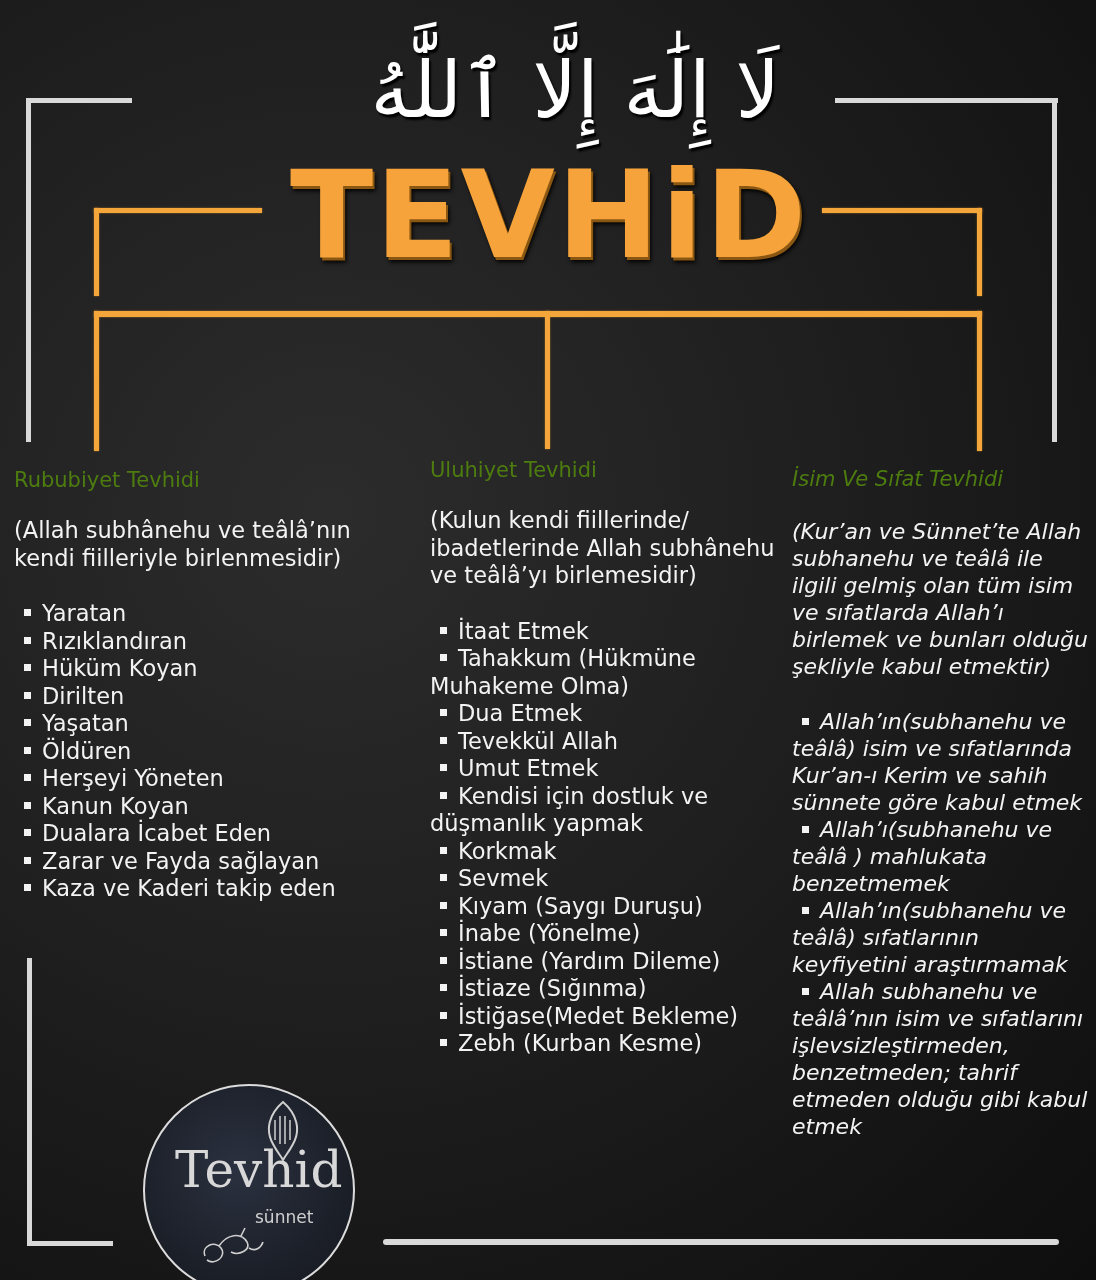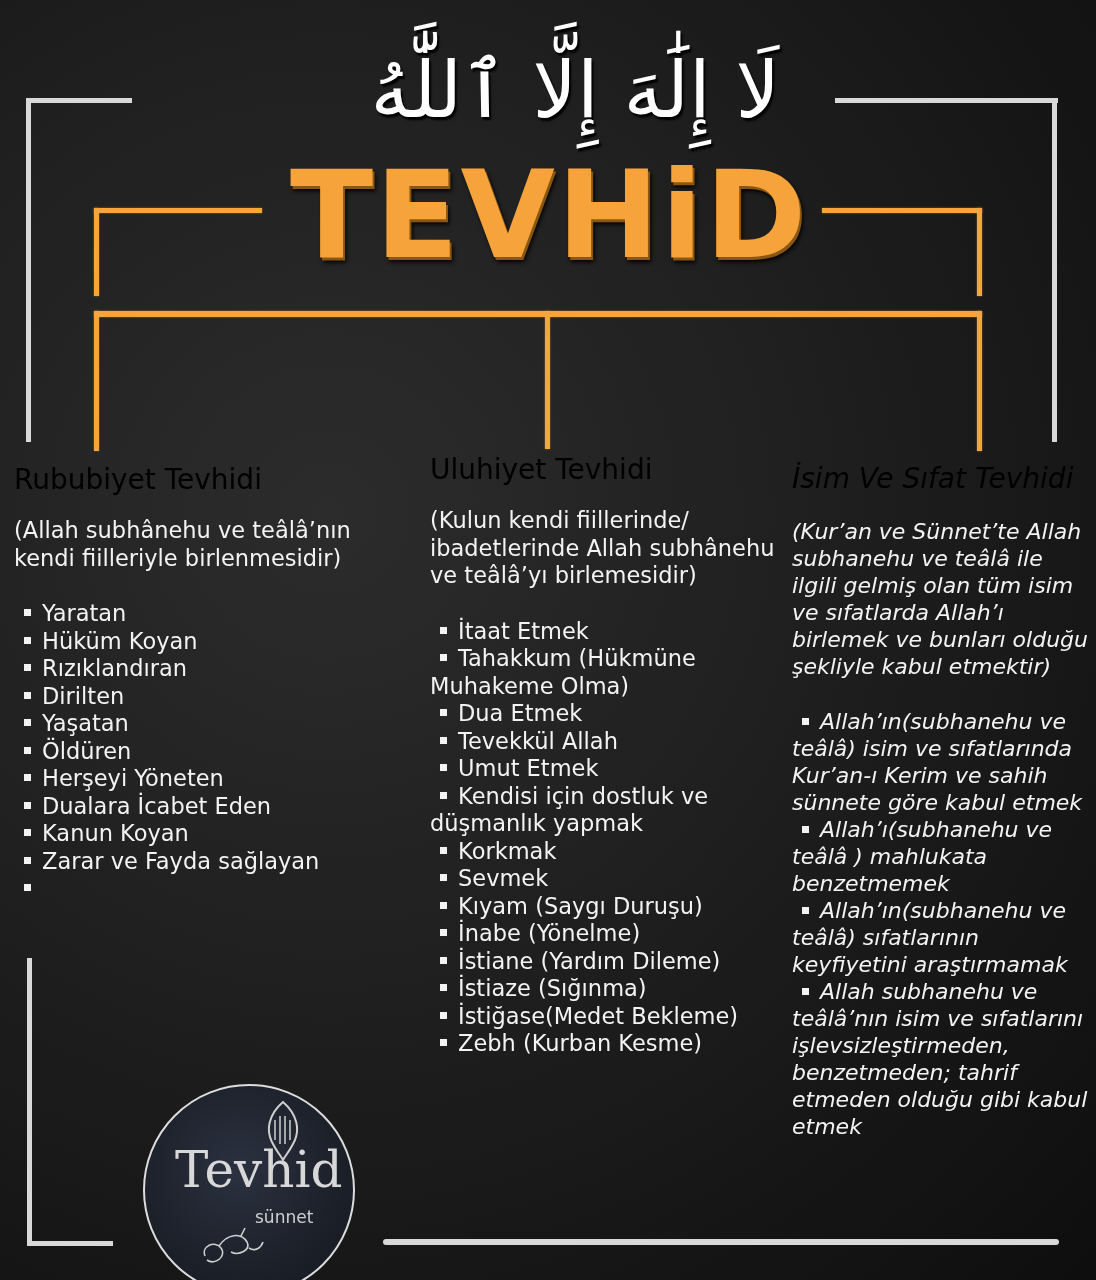--- a/index.html
+++ b/index.html
@@ -20,21 +20,21 @@
     text-shadow: 2px 3px 2px #000;
   }
   .title {
     position:absolute; left:290px; top:150px; width:500px; height:130px;
     text-align:center; font-family:"DejaVu Sans", sans-serif; font-weight:bold;
     font-size:122px; line-height:130px; color:#f5a33a; letter-spacing:2px;
     text-shadow: 2px 3px 0 #8a5712, 3px 5px 4px #000;
   }
 
   .col { position:absolute; font-size:22.5px; line-height:27.5px; color:#f3f3f3; }
-  .col .heading { color:#000000; font-size:28px; line-height:26px; margin-bottom:24px; }
+  .col .heading { color:#4d7c0f; font-size:21px; line-height:26px; margin-bottom:24px; }
   .col .intro { margin-bottom:28px; }
   .col ul { list-style:none; padding:0; margin:0; }
   .col li { position:relative; }
   .col li .bullet { display:inline-block; width:7px; height:7px; background:#f3f3f3; margin:0 11px 4px 10px; vertical-align:middle; }
 
   #col1 { left:14px; top:467px; width:380px; }
   #col2 { left:414px; top:457px; width:360px;margin-left:16px; }
   #col3 { left:792px; top:466px; width:300px; font-size:22px; line-height:27px;font-style:italic; }
   #col3 .heading { margin-bottom:26px; }
   #col3 .intro { margin-bottom:28px; }
@@ -72,30 +72,30 @@
 <div class="line orange" style="left:977px;top:311px;width:5px;height:140px;"></div>
 
 <div class="arabic">لَا إِلَٰهَ إِلَّا ٱللَّٰهُ</div>
 <div class="title">TEVHiD</div>
 
 <div class="col" id="col1">
   <div class="heading">Rububiyet Tevhidi</div>
   <div class="intro">(Allah subhânehu ve teâlâ’nın kendi fiilleriyle birlenmesidir)</div>
   <ul>
     <li><span class="bullet"></span><span>Yaratan</span></li>
+    <li><span class="bullet"></span><span>Rızıklandıran</span></li>
     <li><span class="bullet"></span><span>Hüküm Koyan</span></li>
-    <li><span class="bullet"></span><span>Rızıklandıran</span></li>
     <li><span class="bullet"></span><span>Dirilten</span></li>
     <li><span class="bullet"></span><span>Yaşatan</span></li>
     <li><span class="bullet"></span><span>Öldüren</span></li>
     <li><span class="bullet"></span><span>Herşeyi Yöneten</span></li>
+    <li><span class="bullet"></span><span>Kanun Koyan</span></li>
     <li><span class="bullet"></span><span>Dualara İcabet Eden</span></li>
-    <li><span class="bullet"></span><span>Kanun Koyan</span></li>
     <li><span class="bullet"></span><span>Zarar ve Fayda sağlayan</span></li>
-    <li><span class="bullet"></span></li>
+    <li><span class="bullet"></span><span>Kaza ve Kaderi takip eden</span></li>
   </ul>
 </div>
 
 <div class="col" id="col2">
   <div class="heading">Uluhiyet Tevhidi</div>
   <div class="intro">(Kulun kendi fiillerinde/ ibadetlerinde Allah subhânehu ve teâlâ’yı birlemesidir)</div>
   <ul>
     <li><span class="bullet"></span><span>İtaat Etmek</span></li>
     <li><span class="bullet"></span><span>Tahakkum (Hükmüne Muhakeme Olma)</span></li>
     <li><span class="bullet"></span><span>Dua Etmek</span></li>

